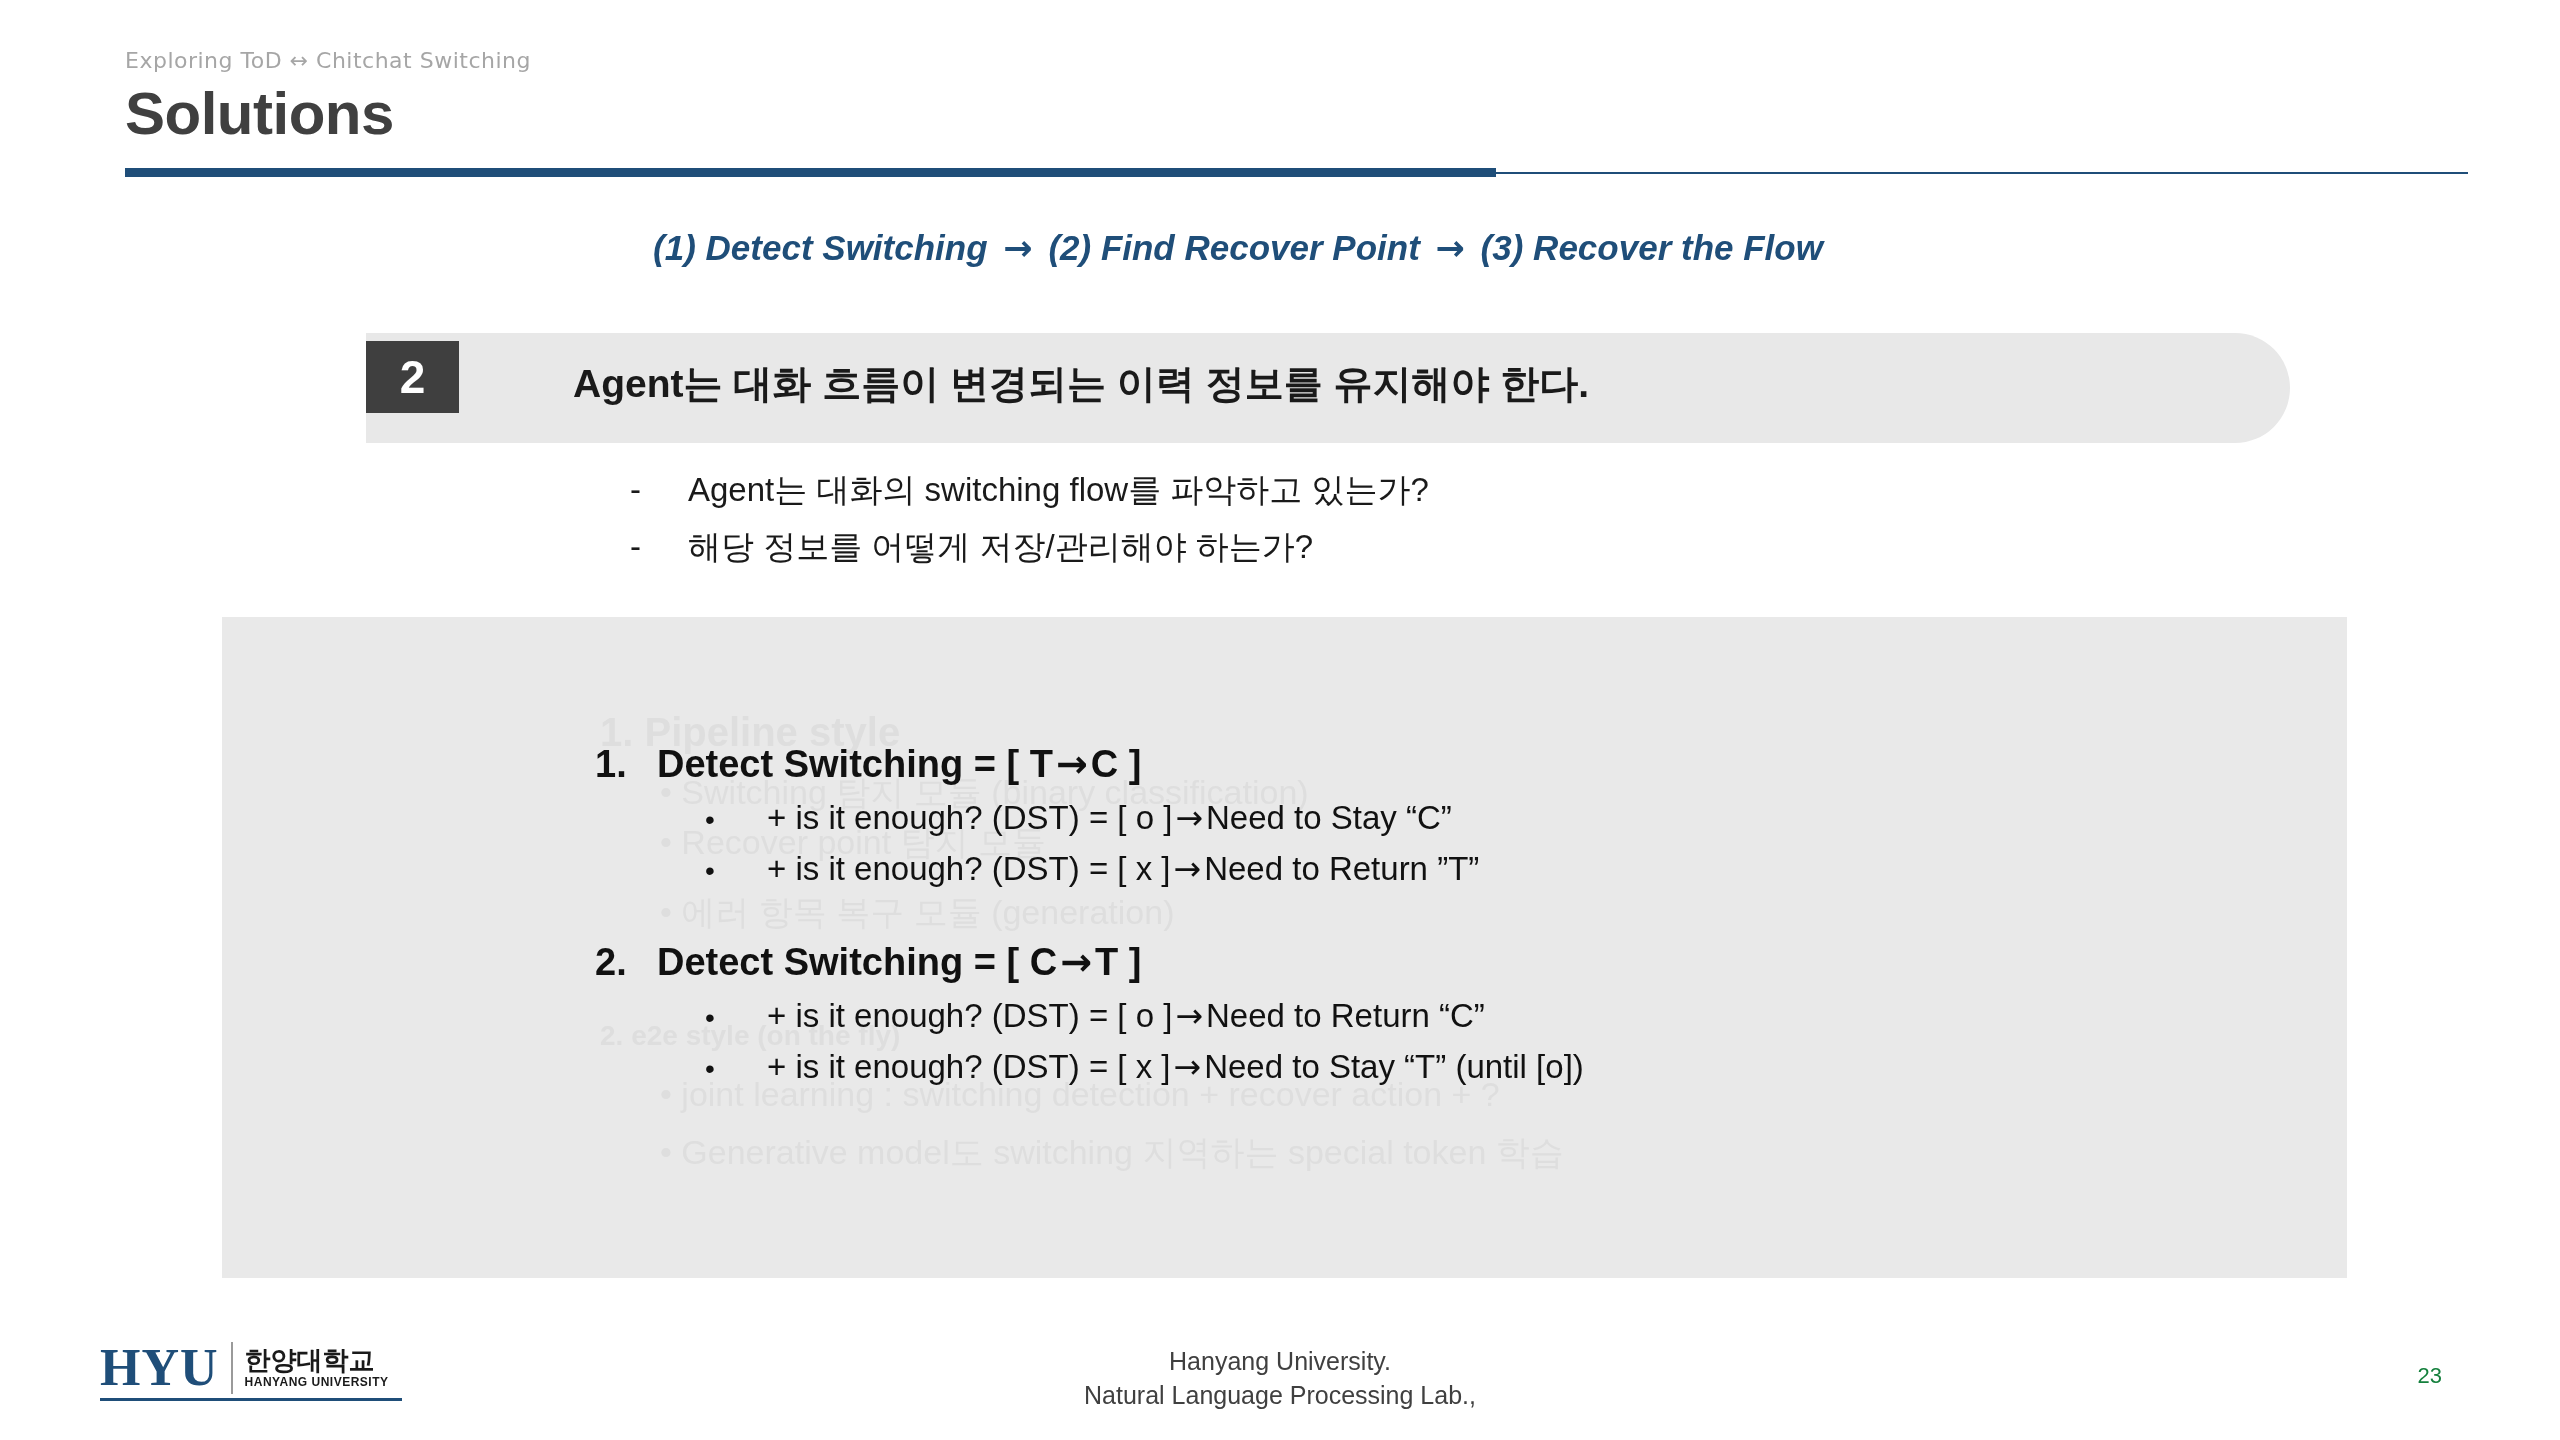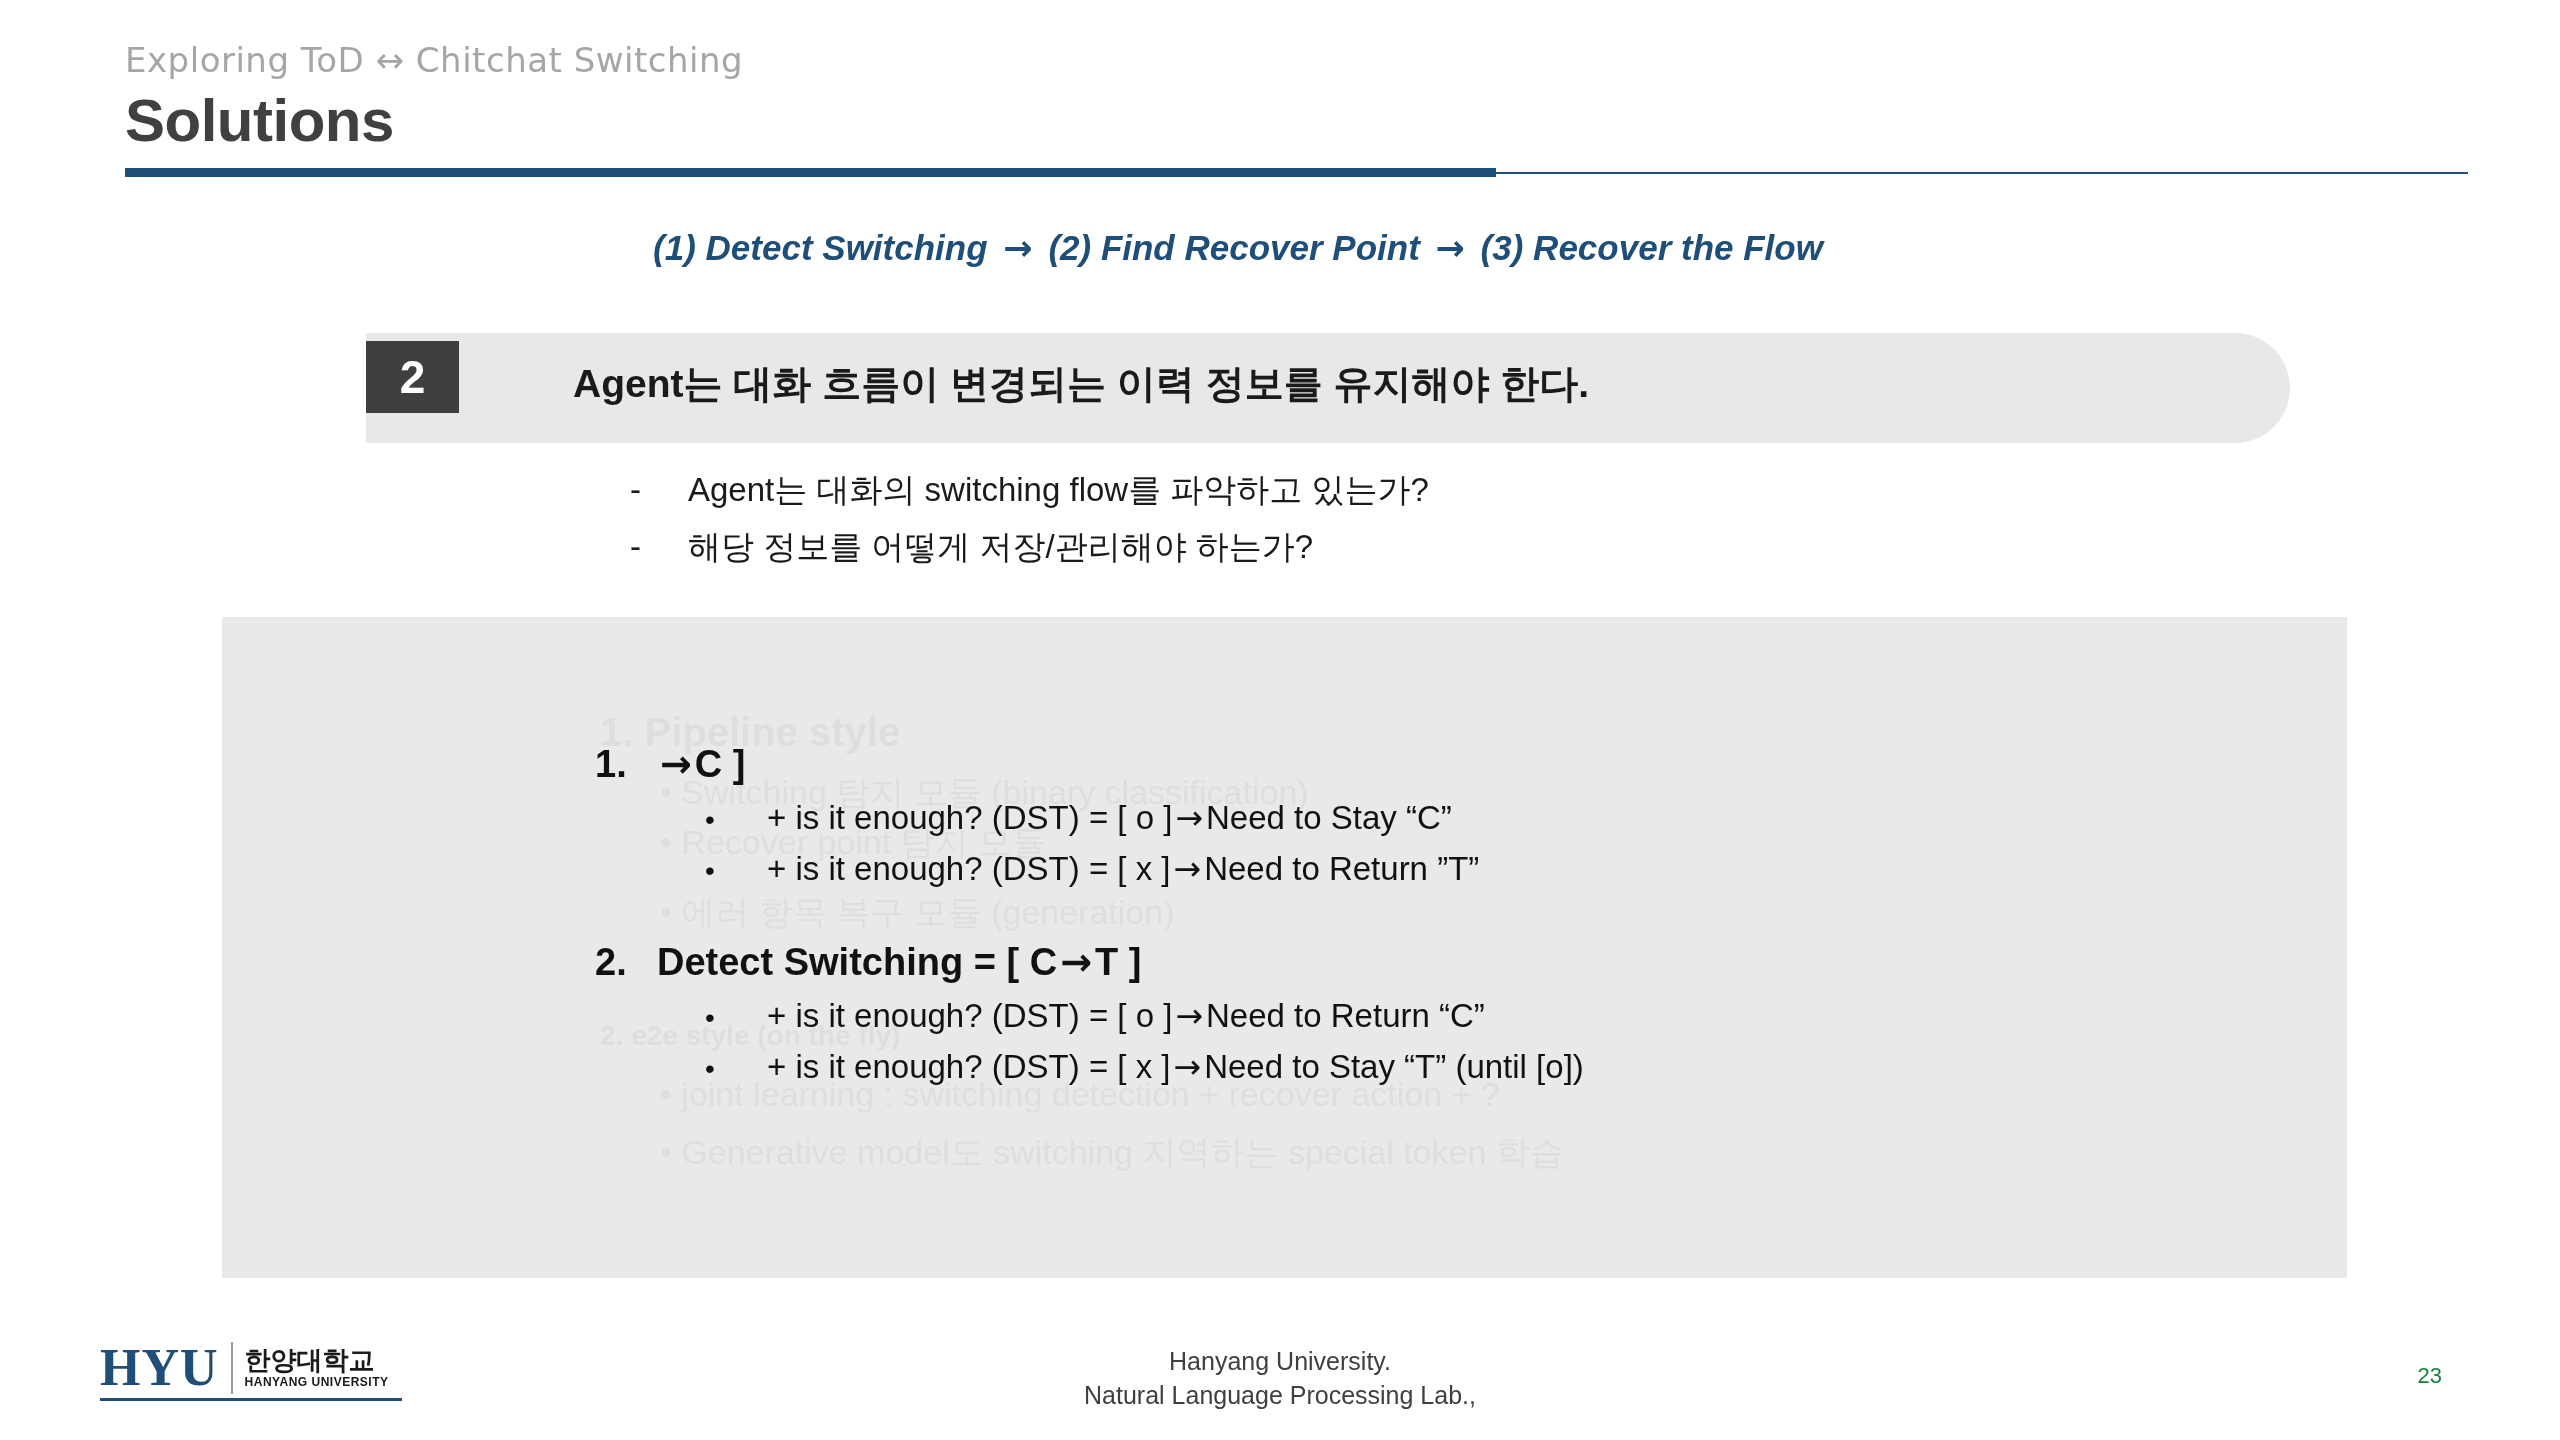--- a/index.html
+++ b/index.html
@@ -17,24 +17,25 @@
 
   
   .header {
     position: absolute;
     left: 125px;
     top: 40px;
     width: 2340px;
   }
   .eyebrow {
     font-family: "DejaVu Sans", sans-serif;
-    font-size: 34px;
+    font-size: 22px;
     color: #a6a6a6;
     letter-spacing: 0.5px;
     white-space: nowrap;
+    margin-top: 8px;
   }
   .page-title {
     font-size: 60px;
     font-weight: bold;
     color: #404040;
     margin-top: 6px;
     letter-spacing: -0.5px;
   }
   .rule-thin {
     position: absolute;
@@ -288,20 +289,21 @@
 <div class="ghost g3">•   Recover point 탐지 모듈</div>
 <div class="ghost g4">•   에러 항목 복구 모듈 (generation)</div>
 <div class="ghost g5">2.  e2e style (on the fly)</div>
 <div class="ghost g6">•   joint learning : switching detection + recover action + ?</div>
 <div class="ghost g7">•   Generative model도 switching 지역하는 special token 학습</div>
 
 <div class="list">
 
   <div class="li-head">
     <span class="li-num">1.</span>
+    <span>Detect Switching = [ T </span>
     <span class="arr">→</span>
     <span> C ]</span>
   </div>
 
   <div class="li-bullet">
     <span class="bdot">•</span>
     <span>+ is it enough? (DST) = [ o ] </span>
     <span class="arr">→</span>
     <span>  Need to Stay “C”</span>
   </div>

